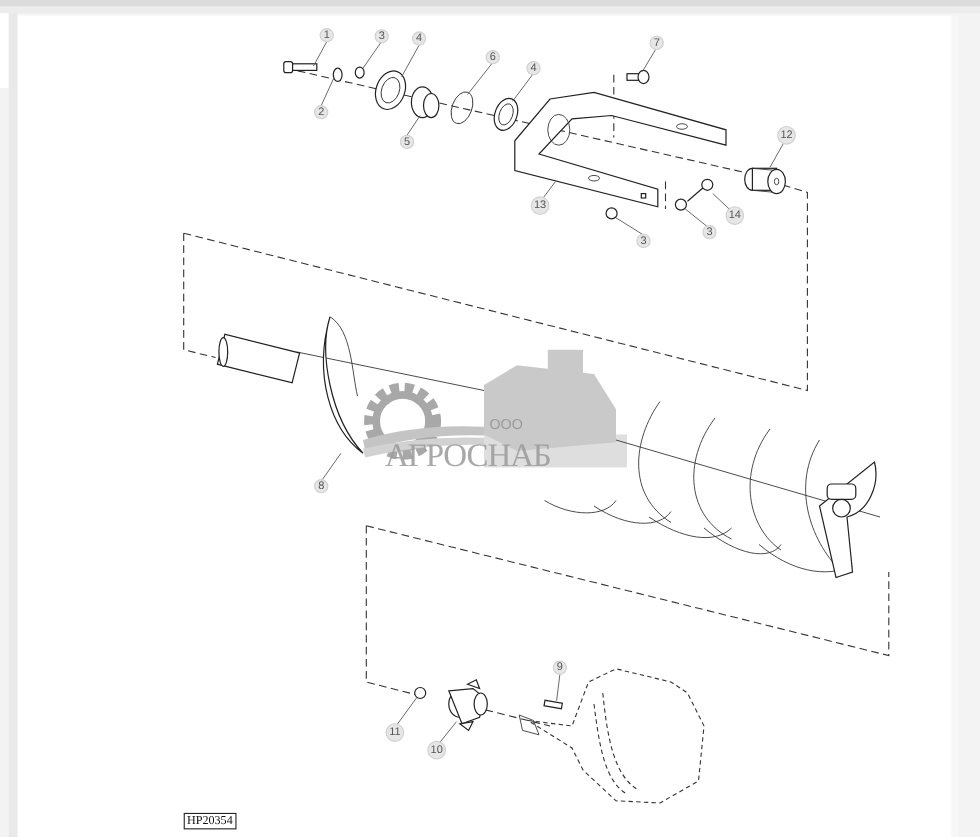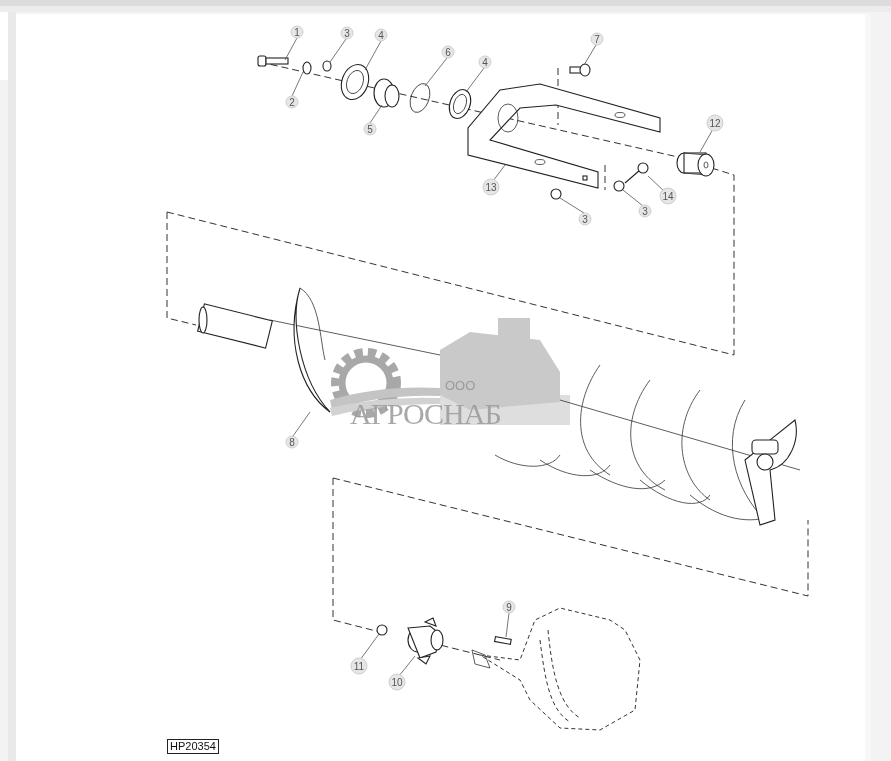--- a/index.html
+++ b/index.html
@@ -23,21 +23,21 @@
   .leader { stroke: #555; stroke-width: 0.8; fill: none; }
   .dash { stroke: #333; stroke-width: 1; fill: none; stroke-dasharray: 7 4; }
   .part { stroke: #222; stroke-width: 1.1; fill: #fff; }
   .part-thin { stroke: #333; stroke-width: 0.8; fill: none; }
   .wm { fill: #b8b8b8; opacity: 0.75; }
   .wm-text { font-family: "Liberation Serif", serif; font-size: 30px; fill: #9a9a9a; opacity: 0.85; letter-spacing: -1px; }
   .wm-ooo { font-family: "Liberation Sans", sans-serif; font-size: 13px; fill: #9a9a9a; }
   .figure-id {
     position: absolute; left: 167px; top: 739px;
     border: 1px solid #222; background: #fff;
-    font-family: Liberation Sans, sans-serif; font-size: 11px; color: #111;
+    font-family: Liberation Serif, serif; font-size: 11px; color: #111;
     padding: 0 2px; line-height: 13px;
   }
 </style>
 </head>
 <body>
 
 <div class="top-strip"></div>
 <div class="top-strip2"></div>
 <div class="left-panel"></div>
 <div class="left-gutter"></div>

